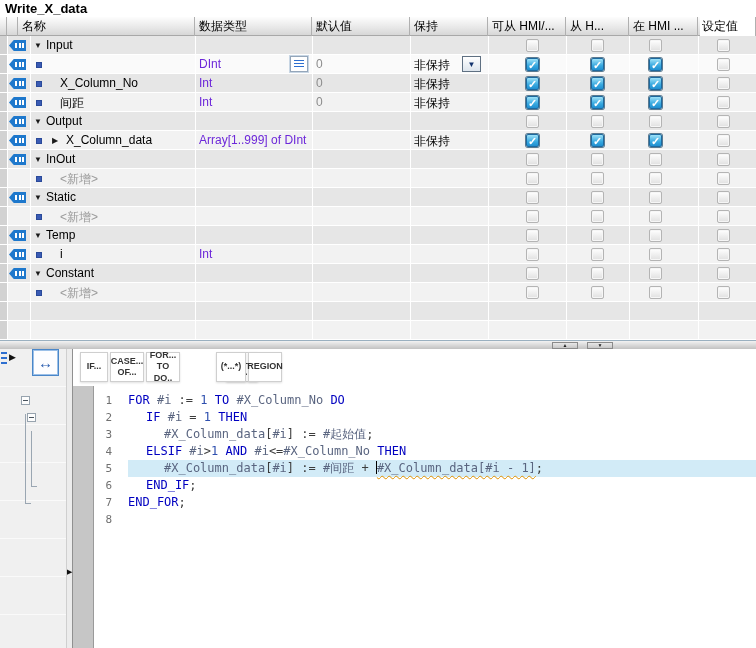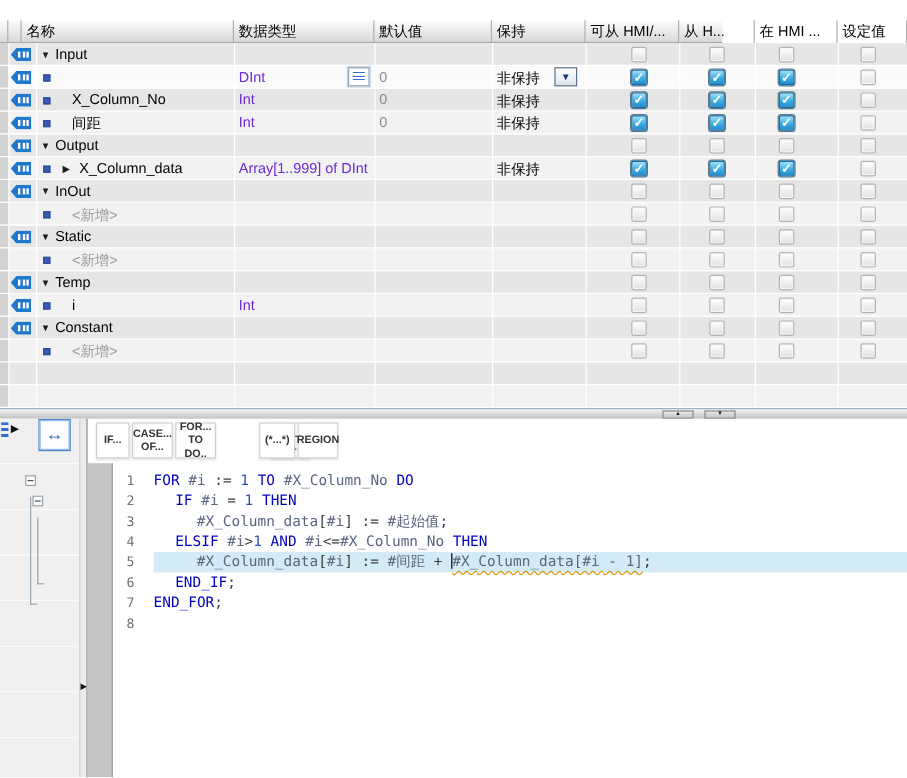--- a/index.html
+++ b/index.html
@@ -5,21 +5,21 @@
   * { margin:0; padding:0; box-sizing:border-box; }
   body { font-family:"Liberation Sans",sans-serif; background:#fff; }
   #screen { position:relative; width:756px; height:648px; background:#fff; overflow:hidden; }
 
   
   #titlebar { position:absolute; left:0; top:0; width:756px; height:17px; background:#fff; }
   #titlebar .t { position:absolute; left:5px; top:1px; font-size:13px; font-weight:bold; color:#000; }
 
   
   #iface { position:absolute; left:0; top:17px; width:756px; height:323px; border-bottom:1px solid #8aa0b4; }
-  #ihead { position:absolute; left:0; top:0; width:602px; height:19px;
+  #ihead { position:absolute; left:0; top:0; width:700px; height:19px;
            background:linear-gradient(#fdfdfd,#e9e9e9 55%,#d7d7d7); border-bottom:1px solid #a8a8a8; }
   .hcell { position:absolute; top:0; height:19px; border-right:1px solid #b0b0b0;
            font-size:12px; color:#000; line-height:18px; padding-left:4px; overflow:hidden; white-space:nowrap; }
   #irows { position:absolute; left:0; top:19px; width:756px; height:304px; }
   .trow { position:relative; width:756px; height:19px; }
   .vline { position:absolute; top:19px; height:304px; width:1px; background:#fff; z-index:3; }
   .rowline { position:absolute; left:0; right:0; bottom:0; height:1px; background:#fff; z-index:2; }
   .gcol { position:absolute; left:0; top:0; width:7px; height:19px; background:#d2d2d2; }
   .picon { position:absolute; left:9px; top:4px; width:17px; height:11px; background:#1e78cc;
            clip-path:polygon(0 50%,28% 0,100% 0,100% 100%,28% 100%); }
@@ -96,20 +96,23 @@
   .caret { display:inline-block; width:1px; height:13px; background:#000; vertical-align:-2px; }
   .foldbox { position:absolute; width:9px; height:9px; background:#fdfdfd; border:1px solid #97a3ae; z-index:6; }
   .foldbox .mn { position:absolute; left:1px; top:3px; width:5px; height:1px; background:#4a545e; }
   .treeline { position:absolute; border-left:1px solid #9aa6b2; border-bottom:1px solid #9aa6b2; width:6px; z-index:5; }
 </style>
 </head>
 <body>
 
 <div id="screen">
 
+  <div id="titlebar">
+    <div class="t">Write_X_data</div>
+  </div>
 
   <div id="iface">
     <div id="ihead">
         <div class="hcell" style="left: 0px; width: 7px;"></div>
         <div class="hcell" style="left: 7px; width: 11px;"></div>
         <div class="hcell" style="left: 18px; width: 177px;">名称</div>
         <div class="hcell" style="left: 195px; width: 117px;">数据类型</div>
         <div class="hcell" style="left: 312px; width: 98px;">默认值</div>
         <div class="hcell" style="left: 410px; width: 78px;">保持</div>
         <div class="hcell" style="left: 488px; width: 78px;">可从 HMI/...</div>

